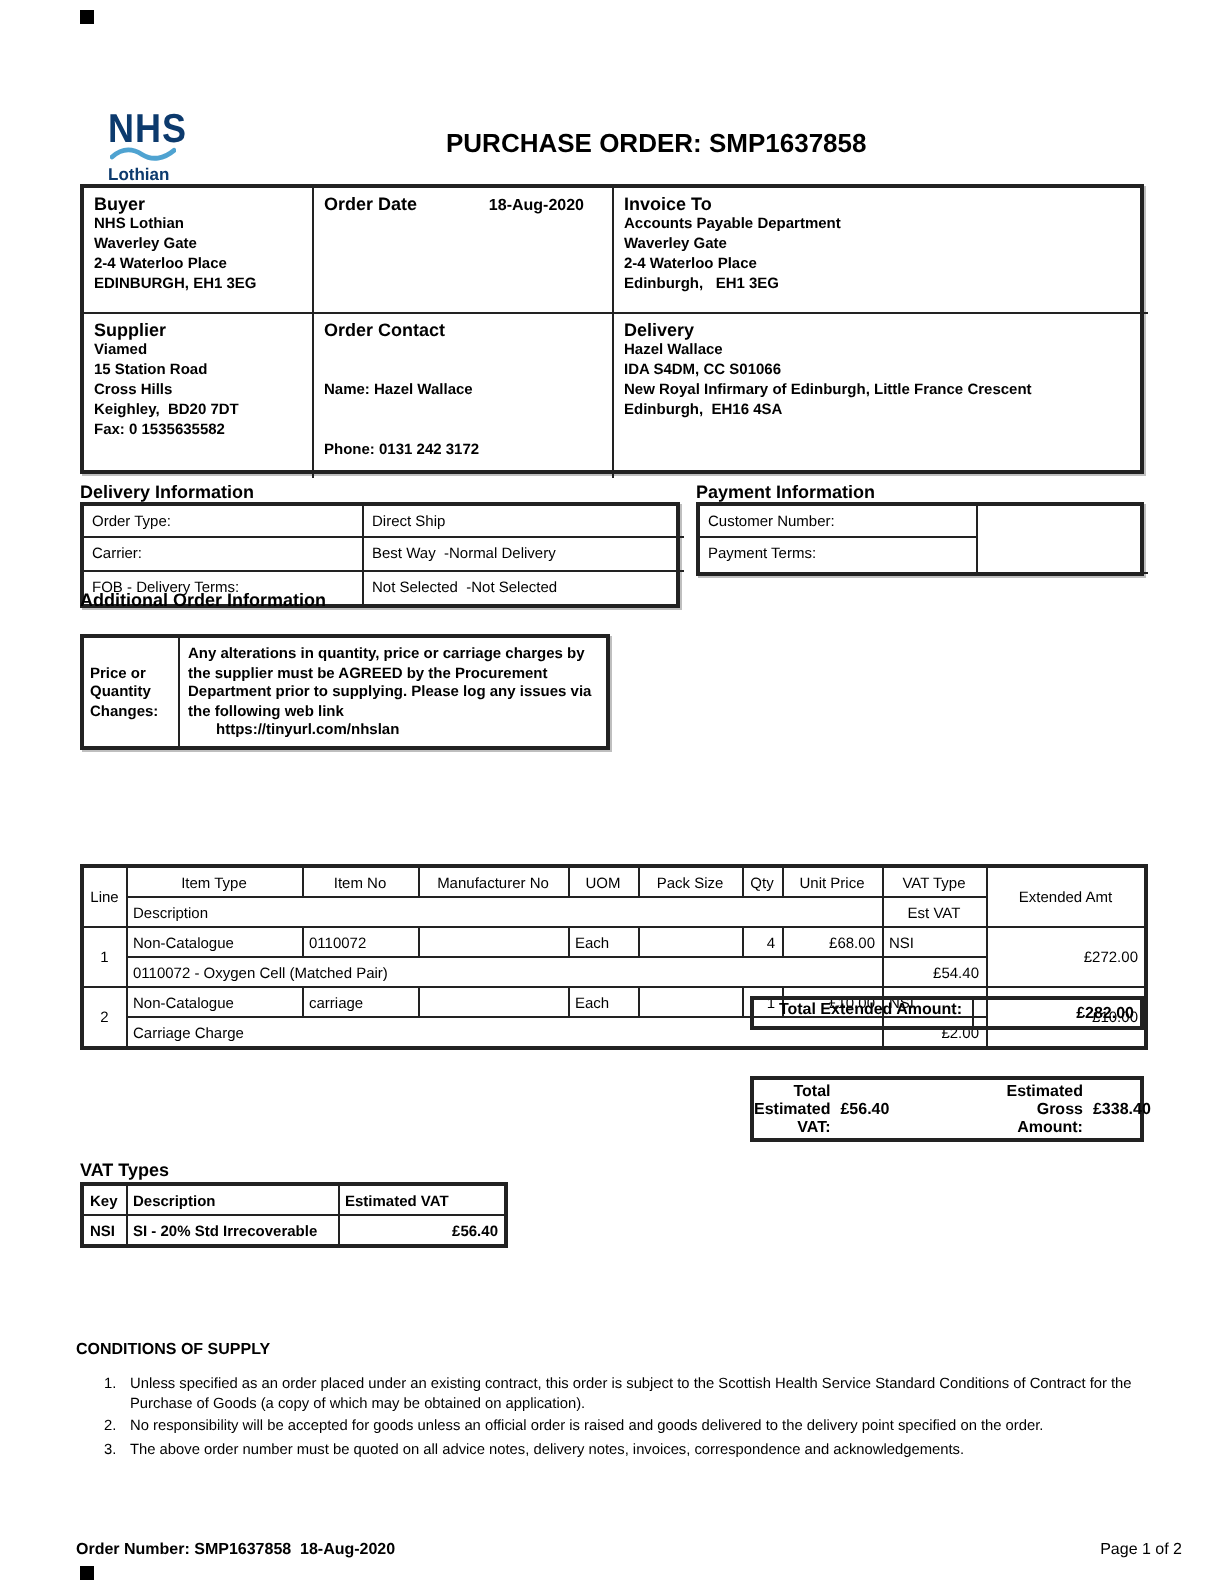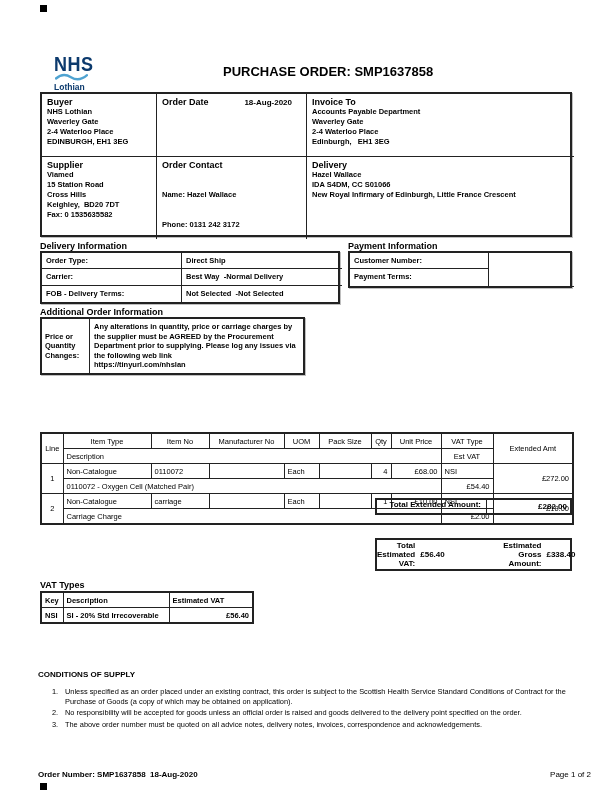--- a/index.html
+++ b/index.html
@@ -26,37 +26,37 @@
   .hcell.lastrow{border-bottom:none;}
   .cell-label{font-size:9px;font-weight:bold;}
   .addr{font-size:7.5px;font-weight:bold;line-height:10px;white-space:pre-wrap;}
   .odate{display:flex;justify-content:space-between;align-items:flex-start;padding-right:14px;}
   .odate-val{font-size:8px;font-weight:bold;margin-top:1px;}
 
   .sec-heading{position:absolute;font-size:9px;font-weight:bold;}
 
   
   .kv-table{position:absolute;display:grid;border:2px solid #222;box-sizing:border-box;
-            font-size:7.5px;font-weight:bold;box-shadow:1px 1px 0 rgba(0,0,0,.25);}
+            font-size:7.5px;font-weight:normal;box-shadow:1px 1px 0 rgba(0,0,0,.25);}
   .kv-cell{padding:3px 4px 0 4px;border-bottom:1.5px solid #222;box-sizing:border-box;
            overflow:hidden;white-space:pre-wrap;}
   .kv-key{border-right:1.5px solid #222;}
   .kv-val-right{text-align:left;margin-top:30px;}
   .kv-last{border-bottom:none;}
   #dlv-table{left:40px;top:251px;width:300px;grid-template-columns:140px 160px;grid-auto-rows:16.3px;}
   #pay-table{left:348px;top:251px;width:224px;grid-template-columns:139px 85px;grid-auto-rows:16.3px;}
 
   
   #add-table{left:40px;top:317px;width:265px;display:grid;grid-template-columns:48px 217px;
              position:absolute;border:2px solid #222;box-sizing:border-box;
              box-shadow:1px 1px 0 rgba(0,0,0,.25);}
   .add-label{border-right:1.5px solid #222;padding:3px;font-size:7.5px;font-weight:bold;
              display:flex;align-items:center;line-height:9.5px;}
   .add-text{padding:3px 4px;font-size:7.5px;font-weight:bold;line-height:9.5px;}
-  .add-link{display:block;}
+  .add-link{display:block;margin-left:14px;}
 
   
   .items{position:absolute;left:40px;top:432px;width:532px;border-collapse:collapse;
          table-layout:fixed;font-size:7.5px;border:2px solid #222;}
   .items th,.items td{border:1px solid #222;padding:1px 3px;height:12px;overflow:hidden;
                       white-space:nowrap;box-sizing:content-box;}
   .items th{font-weight:normal;text-align:center;}
   .items th.al,.items td.al{text-align:left;}
   .items td{text-align:center;}
   .items td.ar{text-align:right;}
@@ -131,21 +131,21 @@
       <div class="cell-label">Order Contact</div>
       <div class="addr">
         <div>Name: Hazel Wallace</div>
         <div>Phone: 0131 242 3172</div>
         
         
       </div>
     </div>
     <div class="hcell lastcol lastrow">
       <div class="cell-label">Delivery</div>
-      <div class="addr"><div>Hazel Wallace</div><div>IDA S4DM, CC S01066</div><div>New Royal Infirmary of Edinburgh, Little France Crescent</div></div>
+      <div class="addr"><div>Hazel Wallace</div><div>IDA S4DM, CC S01066</div><div>New Royal Infirmary of Edinburgh, Little France Crescent</div><div>Edinburgh,  EH16 4SA</div></div>
     </div>
   </div>
 
   <div class="sec-heading" style="left:40px;top:241px;">Delivery Information</div>
   <div class="kv-table" id="dlv-table">
     <div class="kv-cell kv-key">Order Type:</div>
     <div class="kv-cell">Direct Ship</div>
     <div class="kv-cell kv-key">Carrier:</div>
     <div class="kv-cell">Best Way  -Normal Delivery</div>
     <div class="kv-cell kv-key kv-last">FOB - Delivery Terms:</div>
@@ -153,21 +153,21 @@
   </div>
 
   <div class="sec-heading" style="left:348px;top:241px;">Payment Information</div>
   <div class="kv-table" id="pay-table">
     <div class="kv-cell kv-key">Customer Number:</div>
     <div class="kv-cell kv-val-right">00001640</div>
     <div class="kv-cell kv-key kv-last">Payment Terms:</div>
     <div class="kv-cell kv-val-right kv-last">Net 30</div>
   </div>
 
-  <div class="sec-heading" style="left:40px;top:307px;">Additional Order Information</div>
+  <div class="sec-heading" style="left:40px;top:295px;">Additional Order Information</div>
   <div id="add-table">
     <div class="add-label">Price or Quantity Changes:</div>
     <div class="add-text">
       <span>Any alterations in quantity, price or carriage charges by the supplier must be AGREED by the Procurement Department prior to supplying. Please log any issues via the following web link</span>
       <span class="add-link">https://tinyurl.com/nhslan</span>
     </div>
   </div>
 
   <table class="items">
     <colgroup>

